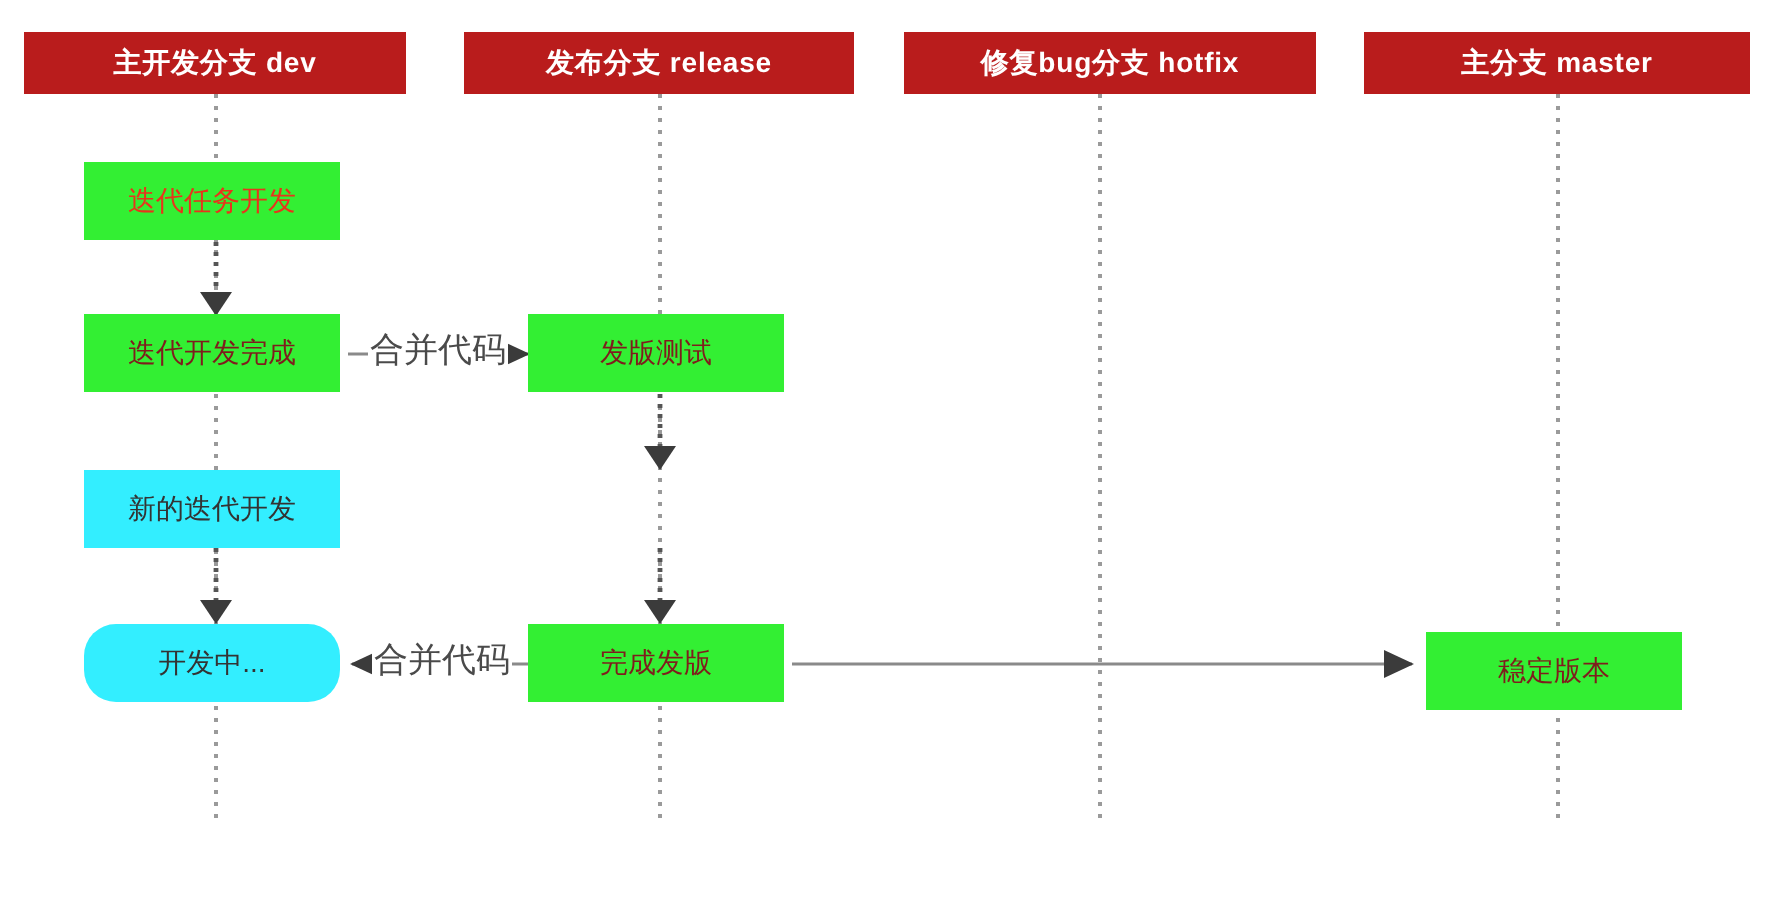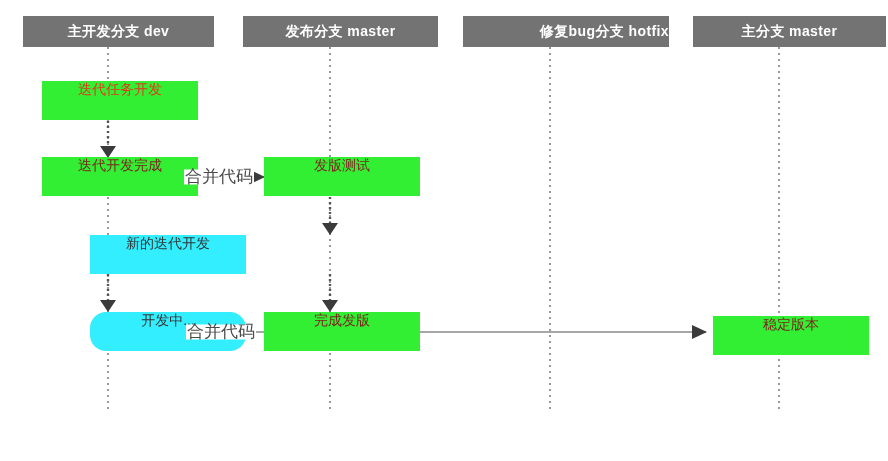--- a/index.html
+++ b/index.html
@@ -3,32 +3,32 @@
 <meta charset="utf-8">
 <style>
   html,body{margin:0;padding:0;background:#fff;}
   body{width:888px;height:461px;position:relative;overflow:hidden;
        font-family:"Liberation Sans","DejaVu Sans",sans-serif;}
   #canvas{position:absolute;inset:0;}
   svg.layer{position:absolute;left:0;top:0;width:888px;height:461px;}
 
   .lane-header{
     position:absolute;height:31px;
-    background:#737373;
+    background:#b91c1c;
     display:flex;align-items:center;justify-content:center;
     color:#ffffff;font-size:14px;font-weight:700;
-    letter-spacing:.4px;white-space:nowrap;margin-left:11px;
+    letter-spacing:.4px;white-space:nowrap;
   }
   .node{
-    position:absolute;width:156px;height:39px;
-    display:flex;justify-content:center;
+    position:absolute;width:128px;height:39px;
+    display:flex;align-items:center;justify-content:center;
     font-size:14px;white-space:nowrap;
   }
   .node.green{background:#33ef33;color:#7f1d1d;}
-  .node.cyan{background:#33eeff;color:#333333;margin-left:48px;}
+  .node.cyan{background:#33eeff;color:#333333;}
   .node.alert{color:#e8341c;}
 
   .edge-label{
     position:absolute;
     font-size:17px;color:#4a4a4a;
     background:#ffffff;
     padding:0 1px;
     white-space:nowrap;
     line-height:15px;
     transform:translate(-50%,-50%);
@@ -79,23 +79,23 @@
     <path d="M190,325 L175,332 L190,339 z" fill="#3b3b3b"></path>
 
     <line x1="396" y1="332" x2="706" y2="332" stroke="#8a8a8a" stroke-width="1.6"></line>
     <path d="M692,325 L707,332 L692,339 z" fill="#3b3b3b"></path>
   </svg>
 
   <div class="lane-header" style="left:12px;top:16px;width:191px;">
     <span>主开发分支 dev</span>
   </div>
   <div class="lane-header" style="left:232px;top:16px;width:195px;">
-    <span>发布分支 master</span>
+    <span>发布分支 release</span>
   </div>
-  <div class="lane-header" style="left:452px;top:16px;width:206px;justify-content:flex-end;">
+  <div class="lane-header" style="left:452px;top:16px;width:206px;">
     <span>修复bug分支 hotfix</span>
   </div>
   <div class="lane-header" style="left:682px;top:16px;width:193px;">
     <span>主分支 master</span>
   </div>
 
   <div class="node green alert" style="left:42px;top:81px;">
     <span>迭代任务开发</span>
   </div>
   <div class="node green" style="left:42px;top:157px;">

